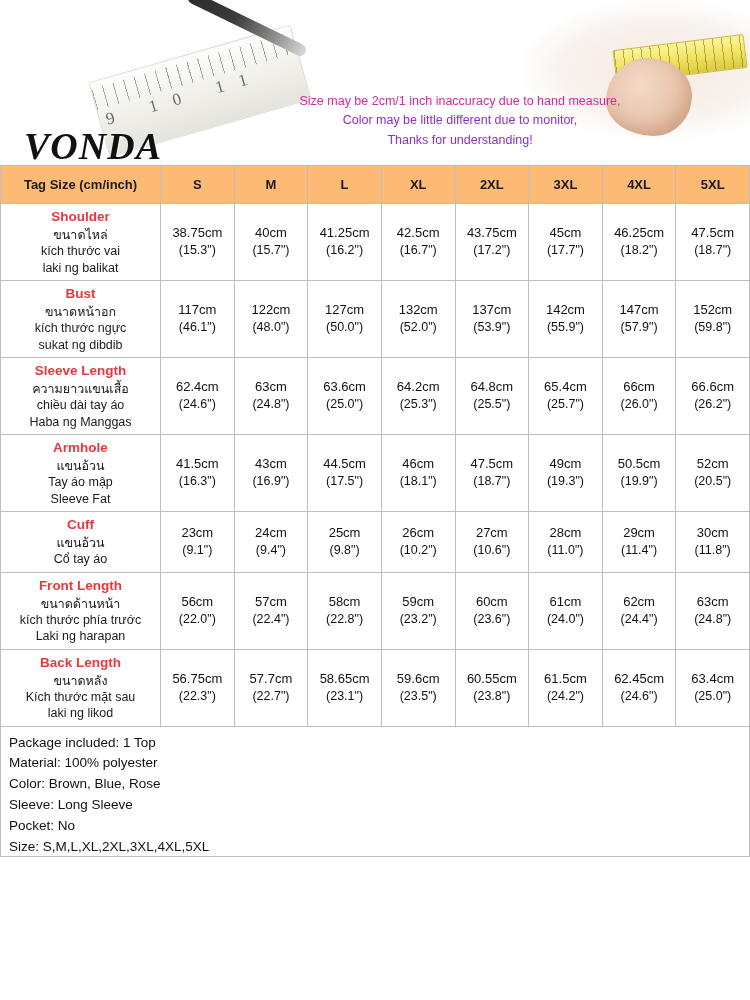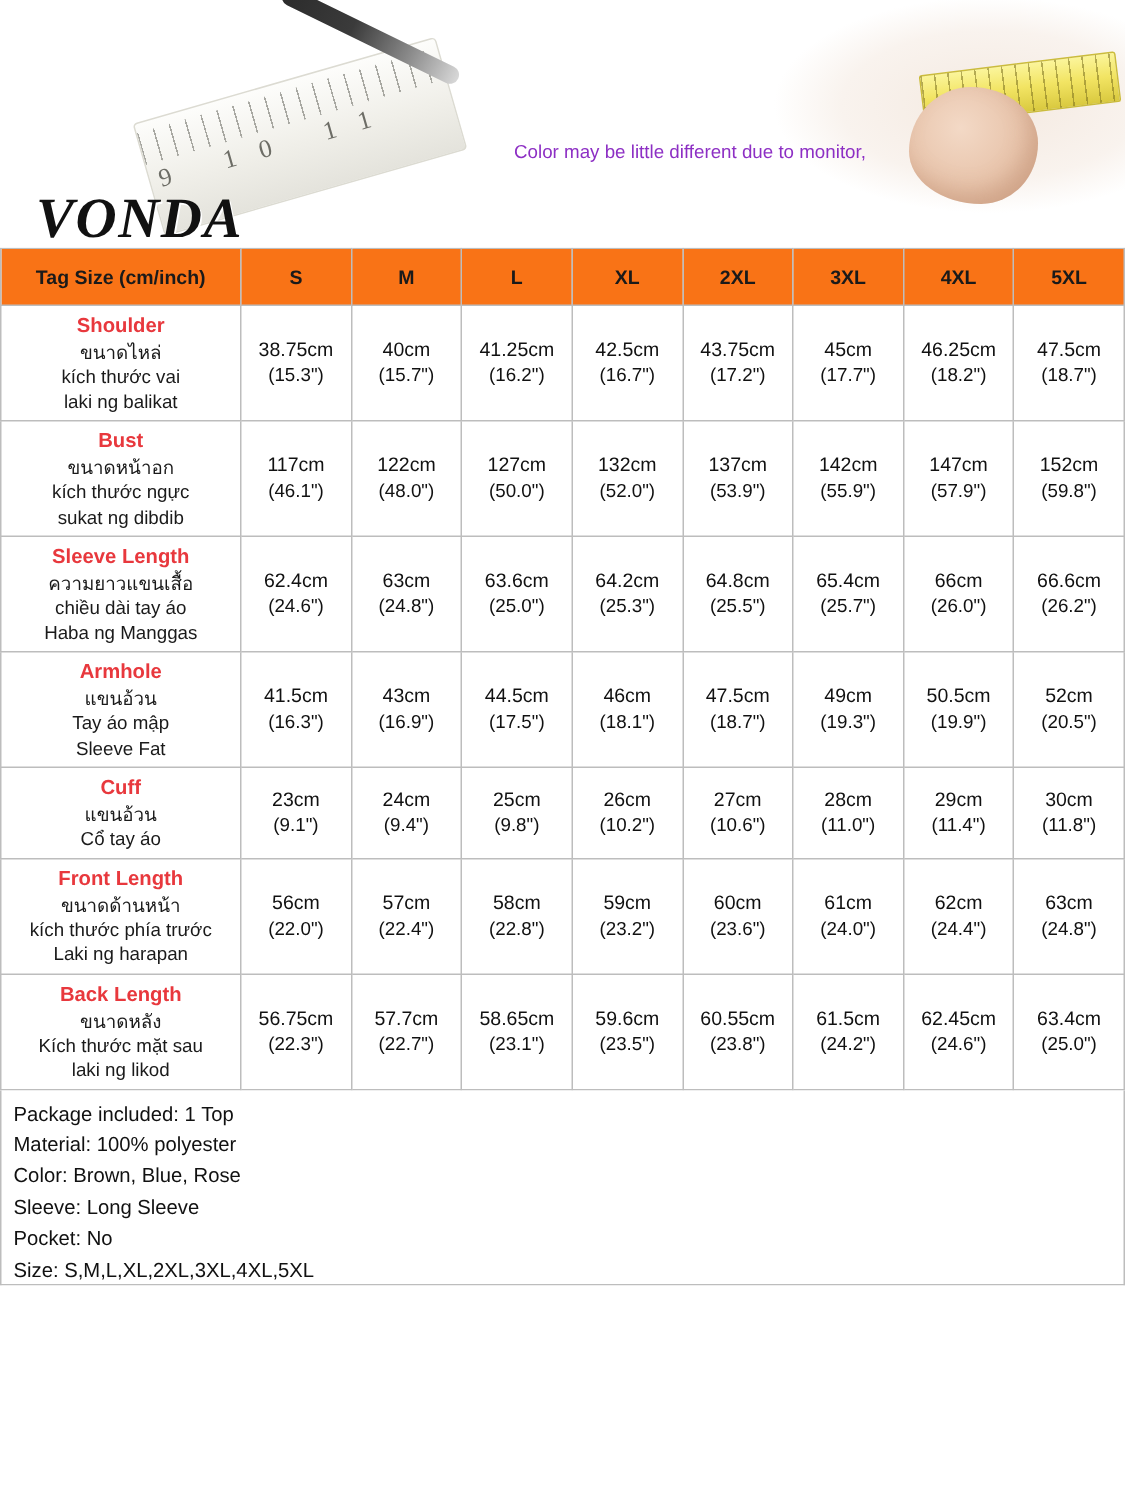--- a/index.html
+++ b/index.html
@@ -120,21 +120,21 @@
     border: 1px solid #bdbdbd;
     text-align: center;
     vertical-align: middle;
     font-size: 13px;
     color: #1a1a1a;
     padding: 4px 2px;
   }
   thead th {
     height: 38px;
     font-weight: bold;
-    background: #f97316;
+    background: #fdba74;
   }
   th.tagsize {
     color: #e8383d;
     font-size: 14px;
     font-weight: bold;
     width: 160px;
   }
   th.sizecol {
     font-size: 14px;
     color: #111111;
@@ -198,21 +198,23 @@
     <div class="pen"></div>
 
     <div class="tape">
       <div class="tticks"></div>
     </div>
     <div class="hand"></div>
 
     <div class="logo">VONDA</div>
 
     <div class="notice">
+      <div class="pink">Size may be 2cm/1 inch inaccuracy due to hand measure,</div>
       <div class="purple">Color may be little different due to monitor,</div>
+      <div class="purple">Thanks for understanding!</div>
     </div>
   </div>
 
   <table class="sizechart">
     <thead>
       <tr>
         <th class="tagsize">Tag Size (cm/inch)</th>
         <th class="sizecol">S</th>
         <th class="sizecol">M</th>
         <th class="sizecol">L</th>

